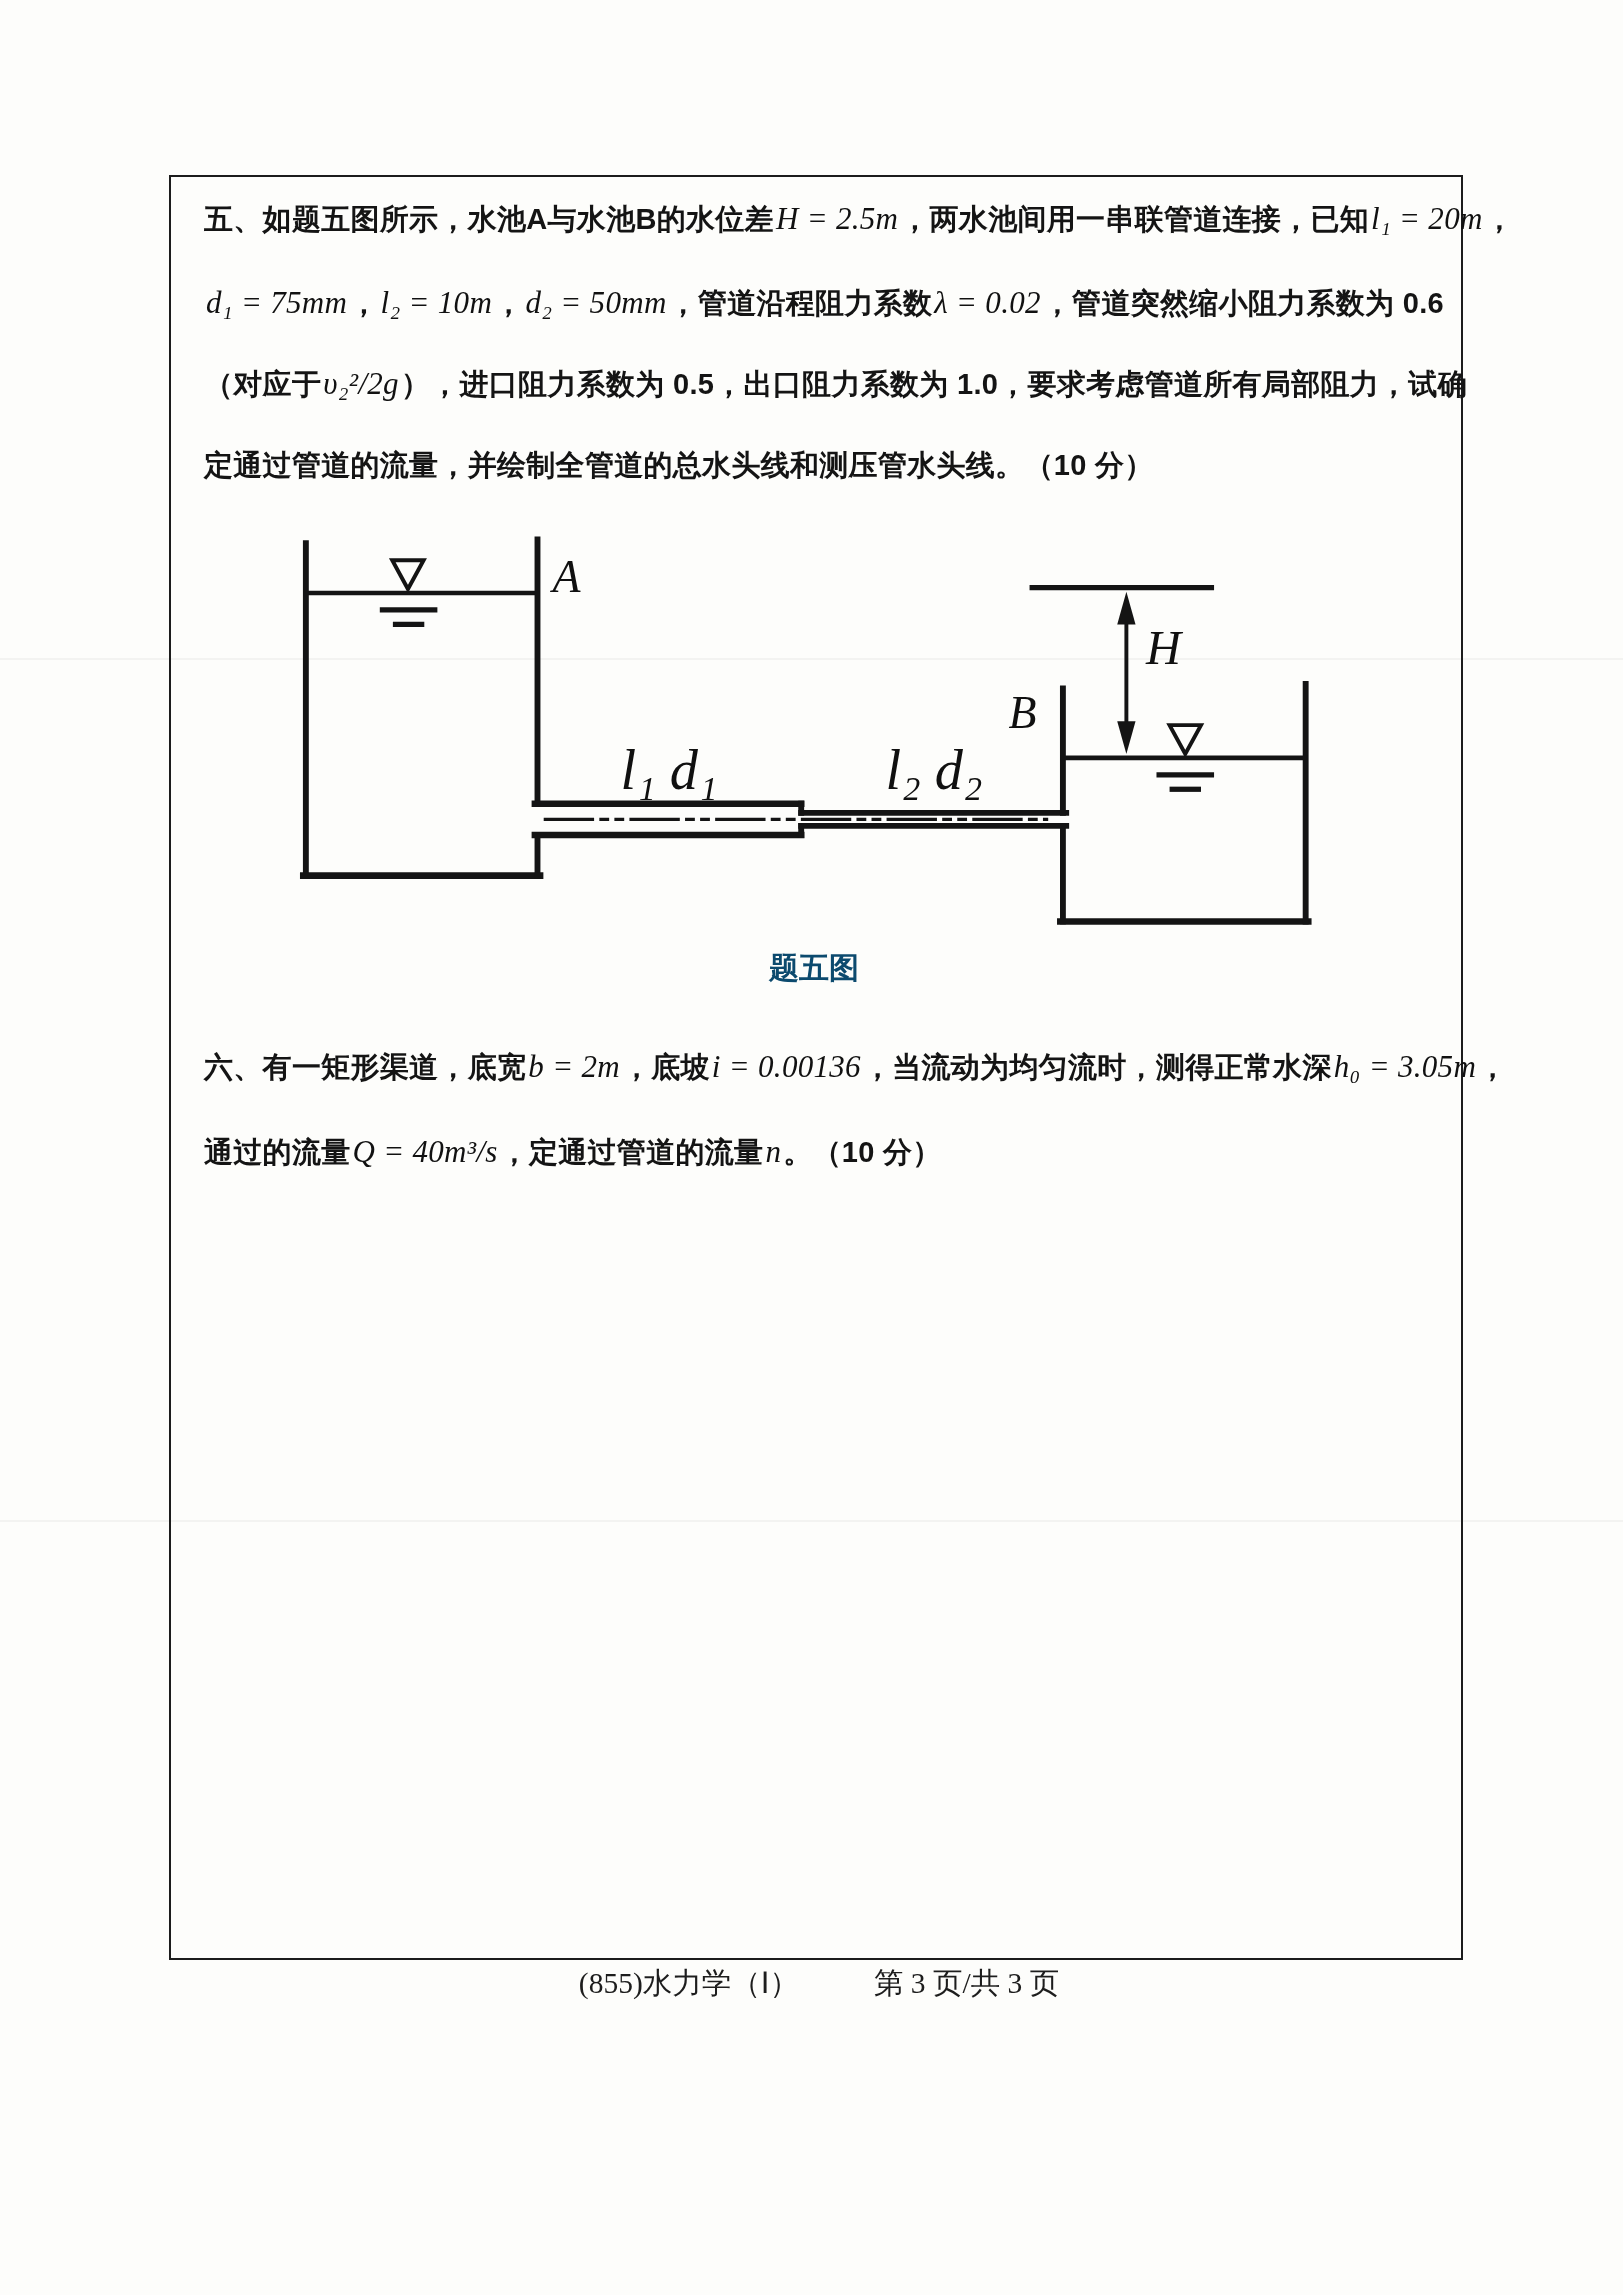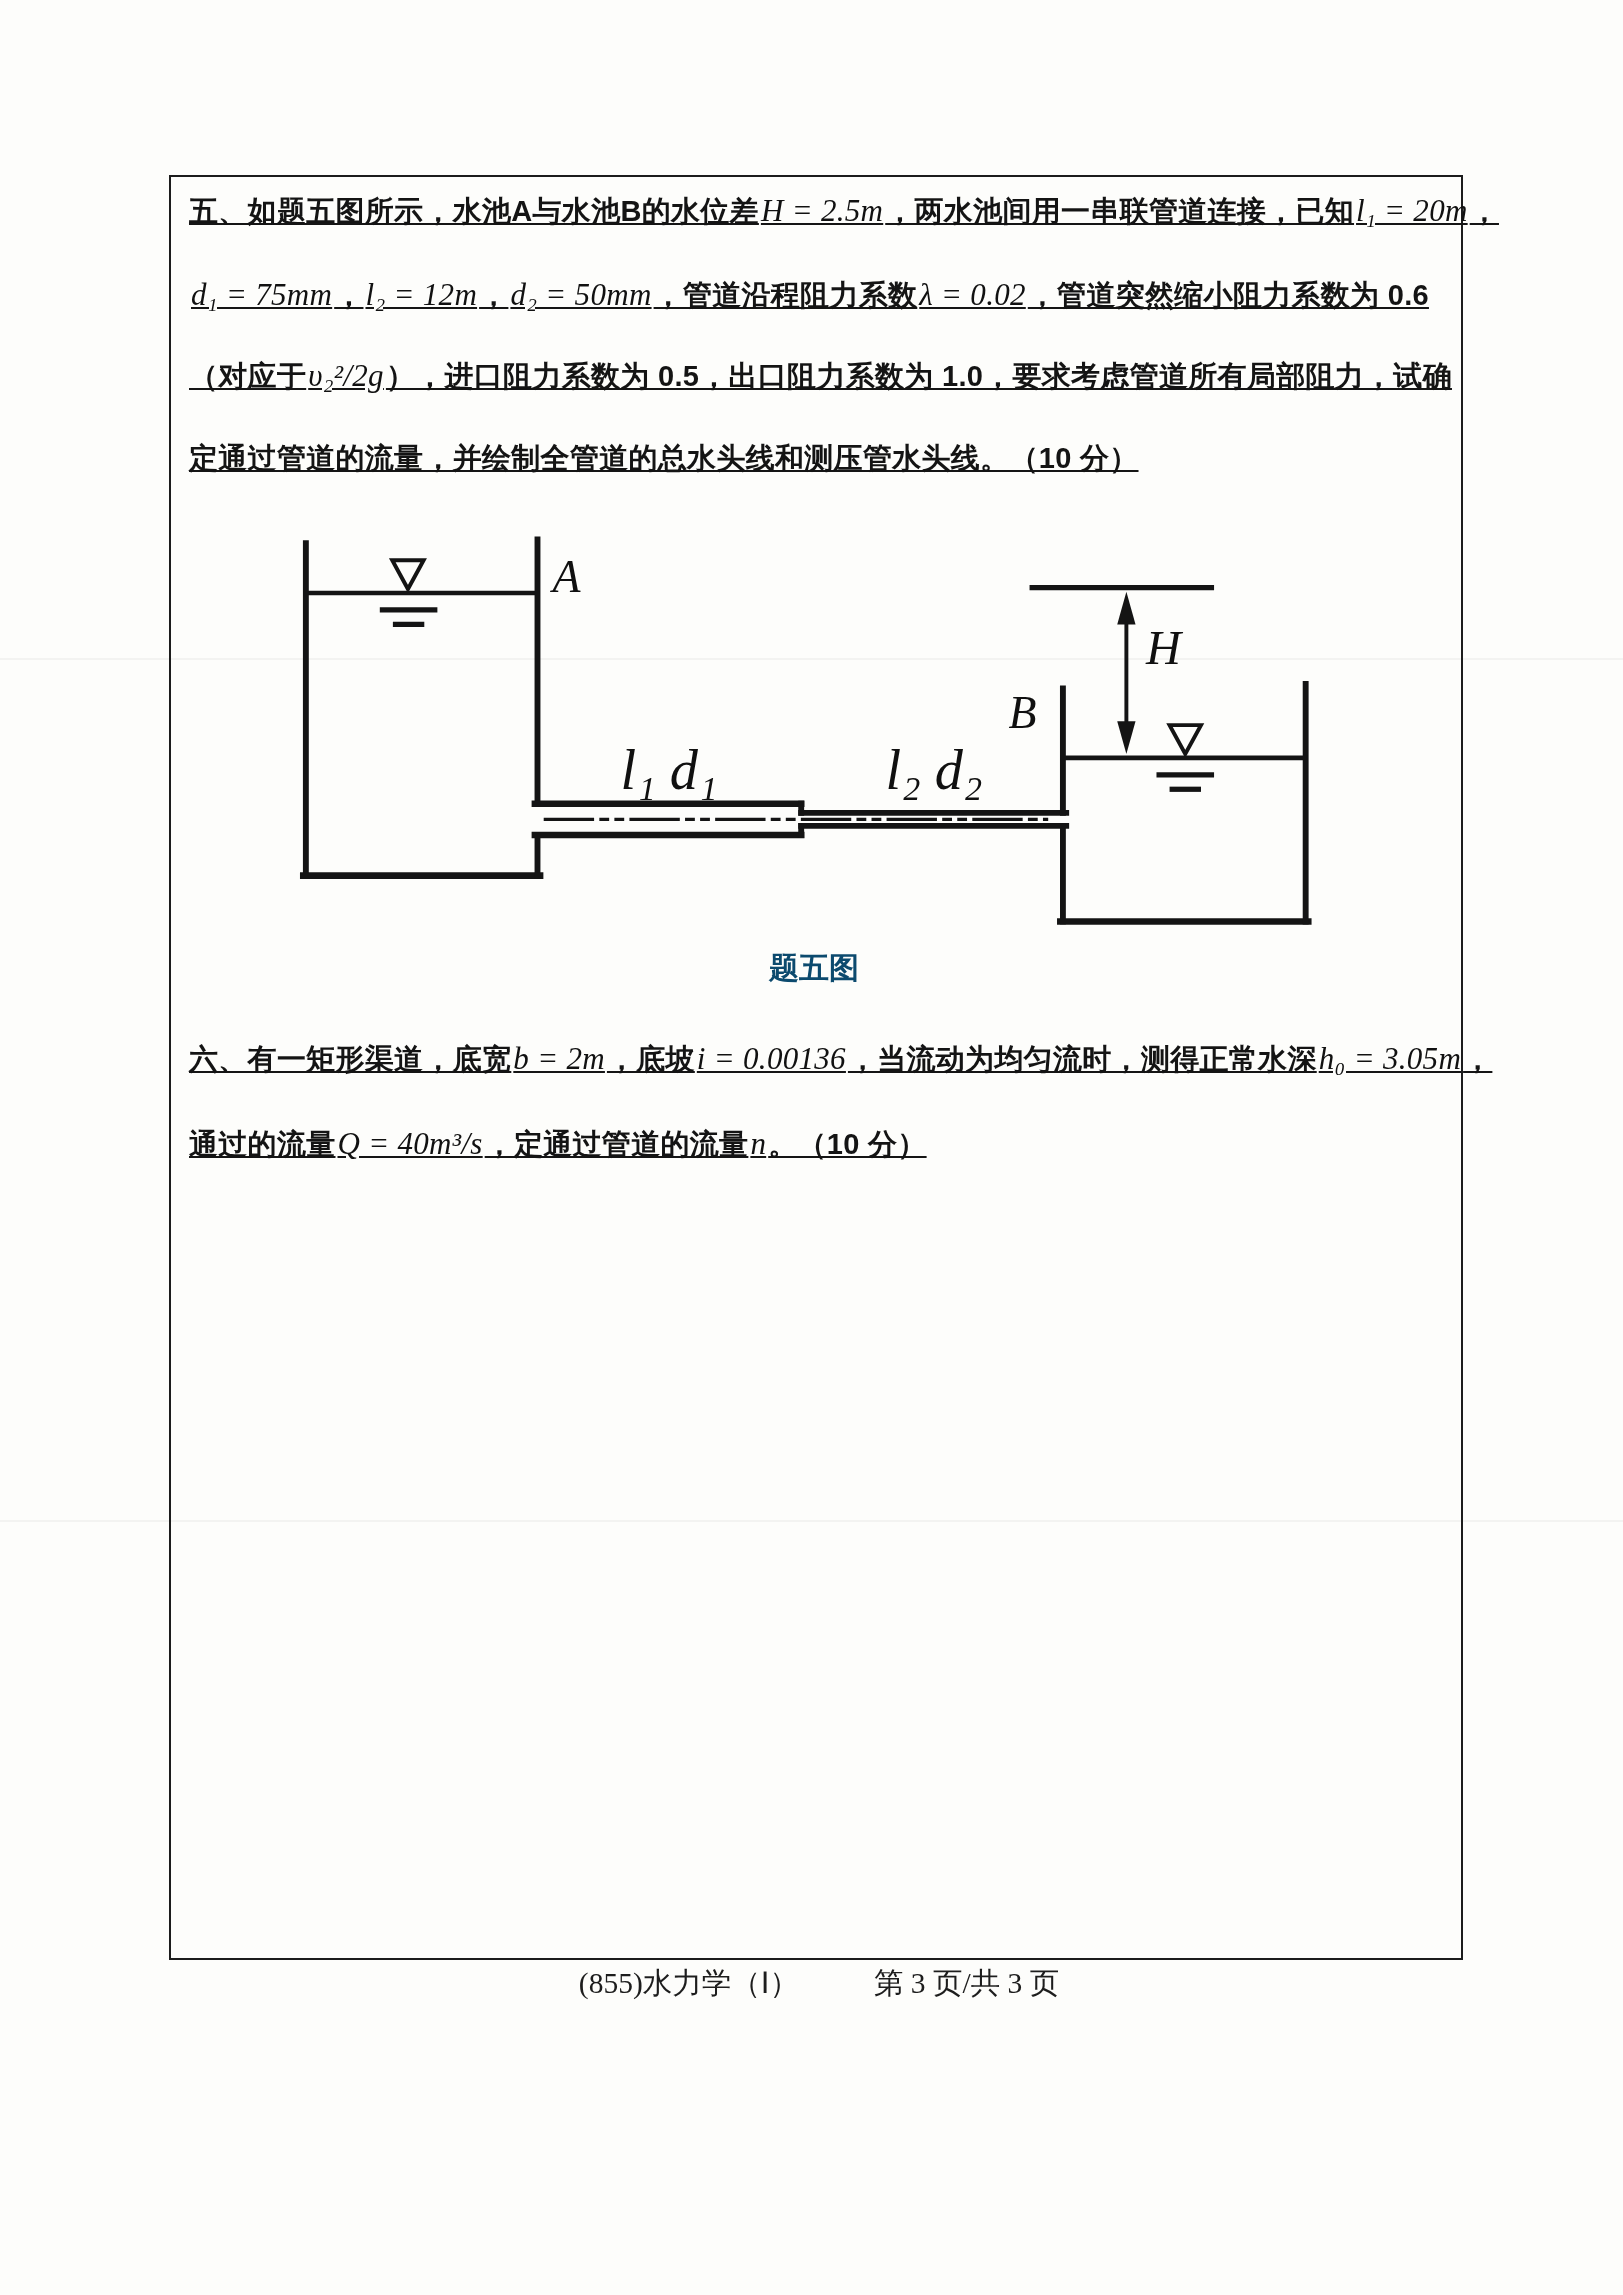--- a/index.html
+++ b/index.html
@@ -18,27 +18,26 @@
   }
   .content-box{
     position:absolute;
     left:169px;top:175px;
     width:1290px;height:1781px;
     border:2px solid #1c1c1c;
     background:transparent;
   }
   .qline{
     position:absolute;
-    left:189px;
+    left:204px;
     width:1250px;
     font-size:29px;
-    line-height:34px;
+    line-height:49px;
     white-space:nowrap;
     letter-spacing:0.3px;
-    text-decoration:underline;
   }
   .seg-t{
     font-family:"Liberation Sans",sans-serif;
     font-weight:bold;
     color:#141414;
   }
   .seg-m{
     font-family:"Liberation Serif",serif;
     font-style:italic;
     font-weight:normal;
@@ -83,21 +82,21 @@
 <body>
 
 <div class="page">
 
   <div class="fold" style="top:658px"></div>
   <div class="fold" style="top:1520px"></div>
 
   <div class="content-box"></div>
 
   <div class="qline" style="top:194px"><span class="seg-t">五、如题五图所示，水池A与水池B的水位差</span><span class="seg-m">H = 2.5m</span><span class="seg-t">，两水池间用一串联管道连接，已知</span><span class="seg-m">l₁ = 20m</span><span class="seg-t">，</span></div>
-  <div class="qline" style="top:278px"><span class="seg-m">d₁ = 75mm</span><span class="seg-t">，</span><span class="seg-m">l₂ = 12m</span><span class="seg-t">，</span><span class="seg-m">d₂ = 50mm</span><span class="seg-t">，管道沿程阻力系数</span><span class="seg-m">λ = 0.02</span><span class="seg-t">，管道突然缩小阻力系数为 0.6</span></div>
+  <div class="qline" style="top:278px"><span class="seg-m">d₁ = 75mm</span><span class="seg-t">，</span><span class="seg-m">l₂ = 10m</span><span class="seg-t">，</span><span class="seg-m">d₂ = 50mm</span><span class="seg-t">，管道沿程阻力系数</span><span class="seg-m">λ = 0.02</span><span class="seg-t">，管道突然缩小阻力系数为 0.6</span></div>
   <div class="qline" style="top:359px"><span class="seg-t">（对应于</span><span class="seg-m">υ₂²/2g</span><span class="seg-t">），进口阻力系数为 0.5，出口阻力系数为 1.0，要求考虑管道所有局部阻力，试确</span></div>
   <div class="qline" style="top:441px"><span class="seg-t">定通过管道的流量，并绘制全管道的总水头线和测压管水头线。（10 分）</span></div>
 
   <svg class="figure-svg" viewBox="430 790 1620 660">
     <g stroke="#141414" fill="none" stroke-linecap="square">
 
       <g>
         <line x1="468" y1="830" x2="468" y2="1338" stroke-width="9"></line>
         <line x1="464" y1="1338" x2="826" y2="1338" stroke-width="10"></line>
         <line x1="822" y1="824" x2="822" y2="1228" stroke-width="9"></line>

